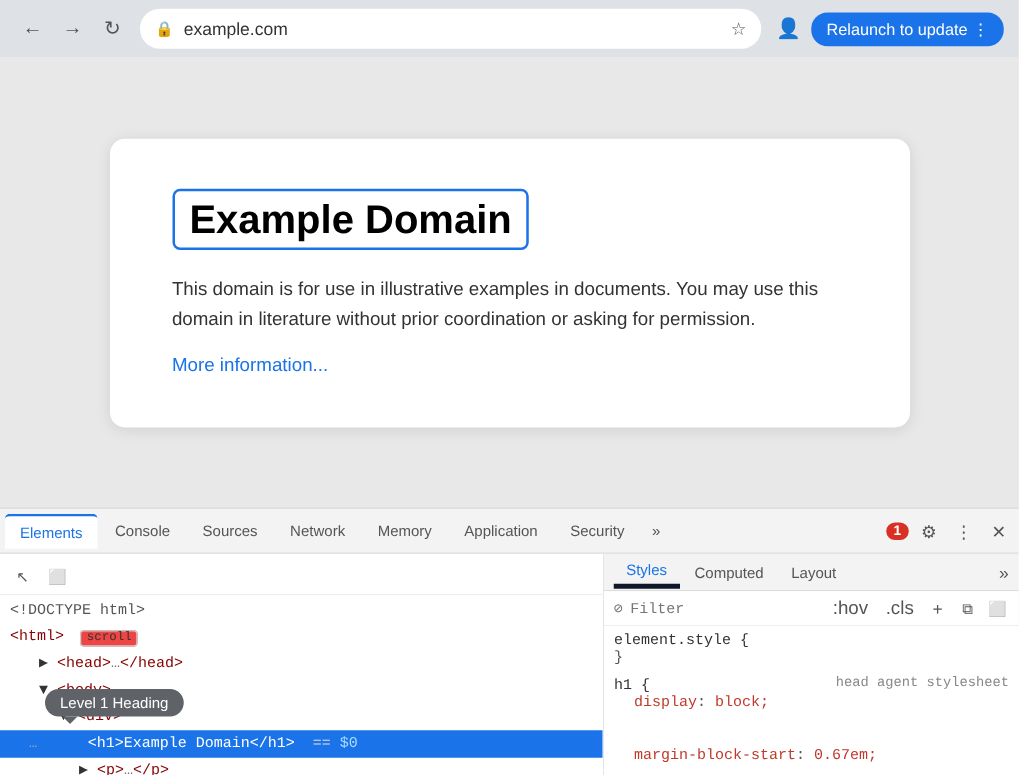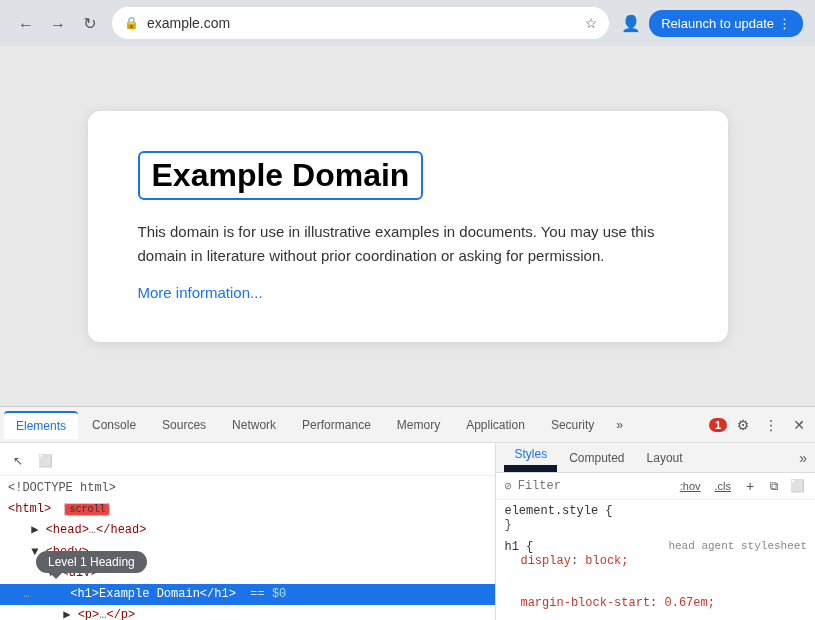--- a/index.html
+++ b/index.html
@@ -246,21 +246,21 @@
     }
     .styles-subtab {
       padding: 4px 10px;
       font-size: 12px;
       cursor: pointer;
       border: none; background: transparent;
       color: #555;
       font-family: Arial, sans-serif;
     }
     .styles-subtab.active {
-      border-bottom: 7px solid #0f172a;
+      border-bottom: 4px solid #0f172a;
       color: #1a73e8;
     }
     .more-subtabs-btn {
       margin-left: auto;
       border: none; background: transparent; cursor: pointer;
       font-size: 14px; color: #555;
     }
     .styles-filter-bar {
       display: flex;
       align-items: center;
@@ -268,21 +268,21 @@
       border-bottom: 1px solid #eee;
       gap: 6px;
       background: #fff;
     }
     .filter-icon { color: #777; font-size: 12px; }
     .filter-input {
       border: none; outline: none; flex: 1; font-size: 12px; background: transparent;
       font-family: 'Courier New', monospace;
     }
     .filter-btn {
-      font-size: 11px; color: #555; cursor: pointer; border: none; background: transparent; padding: 1px 4px; text-decoration: underline;
+      font-size: 15px; color: #555; cursor: pointer; border: none; background: transparent; padding: 1px 4px;
     }
     .styles-add-btn {
       width: 18px; height: 18px;
       display: flex; align-items: center; justify-content: center;
       color: #555; cursor: pointer; border: none; background: transparent; font-size: 14px;
     }
     .panel-icon-btn {
       width: 18px; height: 18px;
       display: flex; align-items: center; justify-content: center;
       color: #555; cursor: pointer; border: none; background: transparent; font-size: 12px;
@@ -333,21 +333,20 @@
   </div>
 </div>
 
 <div class="devtools">
 
   <div class="devtools-tabs">
     <button class="devtools-tab" style="background:#fff; color:#1a73e8; border-top: 2px solid #1a73e8; font-weight:500;">Elements</button>
     <button class="devtools-tab">Console</button>
     <button class="devtools-tab">Sources</button>
     <button class="devtools-tab">Network</button>
-    <button class="devtools-tab">Performance</button>
     <button class="devtools-tab">Memory</button>
     <button class="devtools-tab">Application</button>
     <button class="devtools-tab">Security</button>
     <button class="more-tabs-btn">»</button>
     <div class="devtools-right-icons">
       <span class="error-badge">1</span>
       <button class="devtools-icon-btn">⚙</button>
       <button class="devtools-icon-btn">⋮</button>
       <button class="devtools-icon-btn">✕</button>
     </div>

